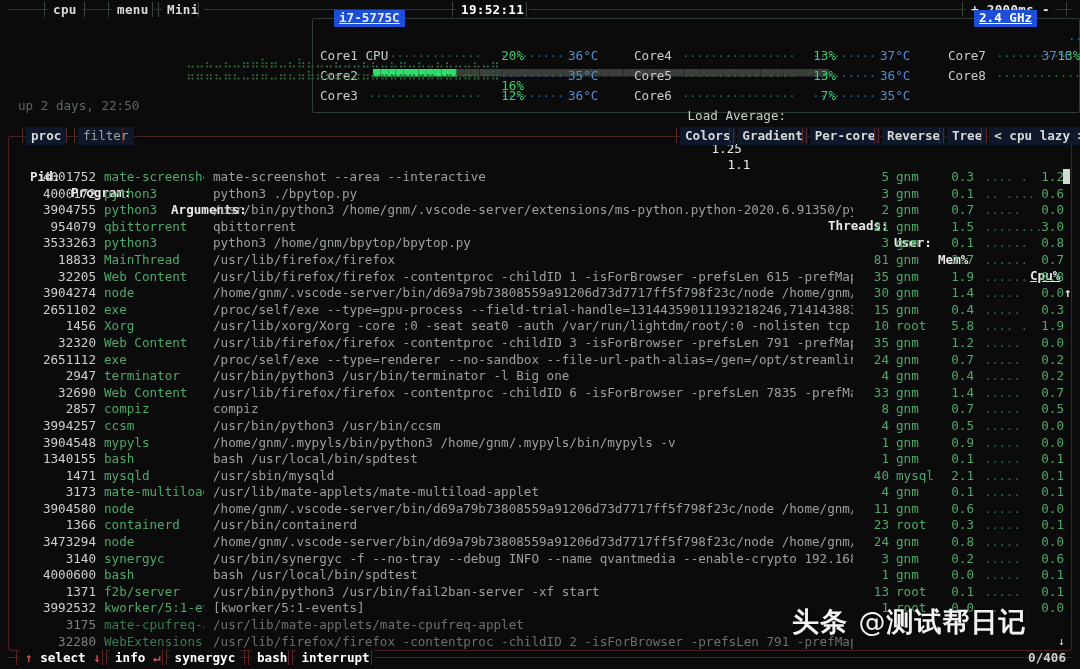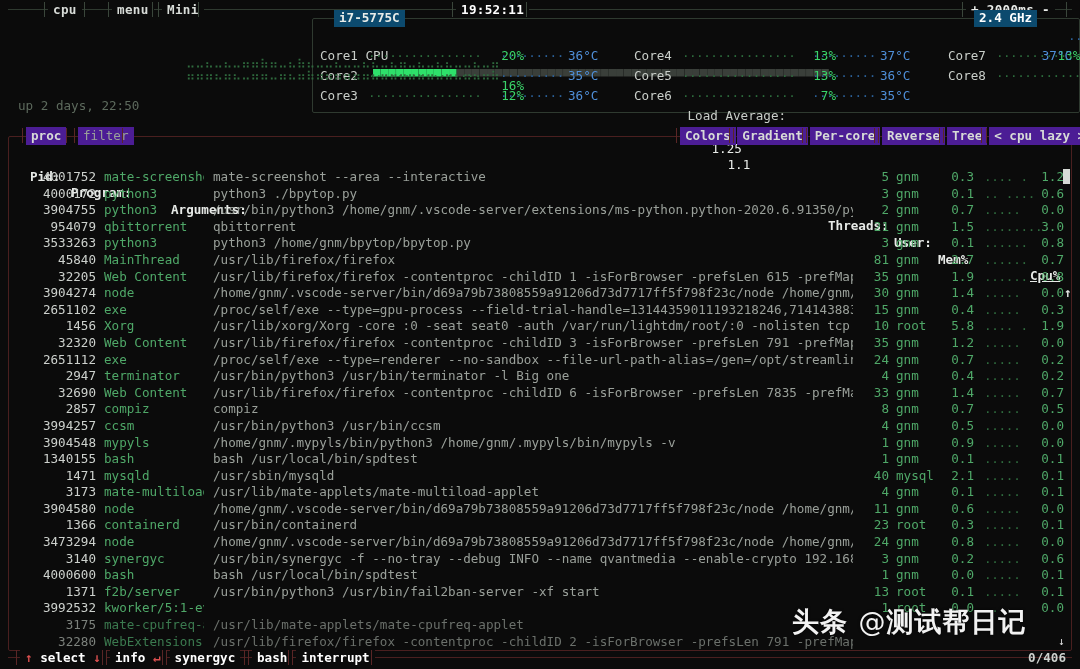--- a/index.html
+++ b/index.html
@@ -19,22 +19,22 @@
   
   #topbar{left:0;top:0;width:1080px;height:20px;}
   .tb-line{position:absolute;top:9px;height:1px;background:#2f3a30;}
   .tab{position:absolute;top:0px;height:19px;line-height:19px;padding:0 5px;
         background:#0b0b0b;font-weight:bold;letter-spacing:.3px;color:#d8dcd8;}
   .pipe{position:absolute;top:2px;height:15px;width:1px;background:#3a463b;}
 
   
   #cpubox{left:312px;top:18px;width:768px;height:95px;}
   #cpubox .frame{border-color:#2f3a30;}
-  .boxlabel{position:absolute;background:#0c4a6e;padding:0 5px;font-weight:bold;color:#e8ece8;
-            white-space:nowrap;}
+  .boxlabel{position:absolute;background:#1d4ed8;padding:0 5px;font-weight:bold;color:#e8ece8;
+            white-space:nowrap;text-decoration:underline;}
   .cpu-row{position:absolute;white-space:pre;}
   .lbl{color:#c9cec9;}
   .grn{color:#3ad46a;}
   .blu{color:#4f8fd8;margin-top:12px;}
   .wht{color:#e9ece9;}
   .meter{letter-spacing:0px;}
   .gauge-on{color:#2ee06a;}
   .gauge-off{color:#3a3f3a;}
   .minigraph{color:#2c6b3c;letter-spacing:-.5px;}
   .minigraph.b{color:#2b5f96;letter-spacing:-.5px;}
@@ -42,21 +42,21 @@
   
   #uptime{position:absolute;left:18px;top:98px;color:#5d6a5d;}
 
   
   #braille{position:absolute;left:186px;top:55px;color:#2f6b3e;
            font-size:12.6px;line-height:12px;white-space:pre;letter-spacing:0px;}
 
   
   #procbox{left:8px;top:136px;width:1064px;height:515px;}
   #procbox .frame{border-color:#4a1f1f;}
-  .ptab{position:absolute;top:-9px;height:18px;line-height:18px;padding:0 5px;background:#4c1d95;
+  .ptab{position:absolute;top:-9px;height:18px;line-height:18px;padding:0 5px;background:#0f172a;
         font-weight:bold;color:#d7dad7;white-space:nowrap;}
   .ptab.off{color:#9aa09a;font-weight:normal;}
 
   
   #colhdr{position:absolute;left:0;top:16px;width:100%;height:17px;white-space:pre;color:#e7eae7;font-weight:bold;}
   .ch{position:absolute;}
   .ch.sorted{text-decoration:underline;}
 
   
   #rows{position:absolute;left:0;top:33px;width:100%;}
@@ -244,42 +244,42 @@
       <span class="ch sorted" style="left:1022px;">Cpu%</span>
       <span class="ch" style="left:1056px;">↑</span>
     </div>
 
     <div id="rows">
         <div class="row"><span class="c-pid">4001752</span><span class="c-prog">mate-screensho</span><span class="c-args">mate-screenshot --area --interactive</span><span class="c-thr">5</span><span class="c-usr">gnm</span><span class="c-mem">0.3</span><span class="c-graph">.... .</span><span class="c-cpu">1.2</span></div>
         <div class="row"><span class="c-pid">4000172</span><span class="c-prog">python3</span><span class="c-args">python3 ./bpytop.py</span><span class="c-thr">3</span><span class="c-usr">gnm</span><span class="c-mem">0.1</span><span class="c-graph">.. ....</span><span class="c-cpu">0.6</span></div>
         <div class="row"><span class="c-pid">3904755</span><span class="c-prog">python3</span><span class="c-args">/usr/bin/python3 /home/gnm/.vscode-server/extensions/ms-python.python-2020.6.91350/pythonFiles/pyvsc</span><span class="c-thr">2</span><span class="c-usr">gnm</span><span class="c-mem">0.7</span><span class="c-graph">.....</span><span class="c-cpu">0.0</span></div>
         <div class="row"><span class="c-pid">954079</span><span class="c-prog">qbittorrent</span><span class="c-args">qbittorrent</span><span class="c-thr">21</span><span class="c-usr">gnm</span><span class="c-mem">1.5</span><span class="c-graph">........</span><span class="c-cpu">3.0</span></div>
         <div class="row"><span class="c-pid">3533263</span><span class="c-prog">python3</span><span class="c-args">python3 /home/gnm/bpytop/bpytop.py</span><span class="c-thr">3</span><span class="c-usr">gnm</span><span class="c-mem">0.1</span><span class="c-graph">......</span><span class="c-cpu">0.8</span></div>
-        <div class="row"><span class="c-pid">45840</span><span class="c-prog">MainThread</span><span class="c-args">/usr/lib/firefox/firefox</span><span class="c-thr">81</span><span class="c-usr">gnm</span><span class="c-mem">2.7</span><span class="c-graph">......</span><span class="c-cpu">0.7</span></div>
+        <div class="row"><span class="c-pid">18833</span><span class="c-prog">MainThread</span><span class="c-args">/usr/lib/firefox/firefox</span><span class="c-thr">81</span><span class="c-usr">gnm</span><span class="c-mem">2.7</span><span class="c-graph">......</span><span class="c-cpu">0.7</span></div>
         <div class="row"><span class="c-pid">32205</span><span class="c-prog">Web Content</span><span class="c-args">/usr/lib/firefox/firefox -contentproc -childID 1 -isForBrowser -prefsLen 615 -prefMapSize 233755 -pa</span><span class="c-thr">35</span><span class="c-usr">gnm</span><span class="c-mem">1.9</span><span class="c-graph">......</span><span class="c-cpu">0.8</span></div>
         <div class="row"><span class="c-pid">3904274</span><span class="c-prog">node</span><span class="c-args">/home/gnm/.vscode-server/bin/d69a79b73808559a91206d73d7717ff5f798f23c/node /home/gnm/.vscode-server/</span><span class="c-thr">30</span><span class="c-usr">gnm</span><span class="c-mem">1.4</span><span class="c-graph">.....</span><span class="c-cpu">0.0</span></div>
         <div class="row"><span class="c-pid">2651102</span><span class="c-prog">exe</span><span class="c-args">/proc/self/exe --type=gpu-process --field-trial-handle=13144359011193218246,7141438831584693289,1310</span><span class="c-thr">15</span><span class="c-usr">gnm</span><span class="c-mem">0.4</span><span class="c-graph">.....</span><span class="c-cpu">0.3</span></div>
         <div class="row"><span class="c-pid">1456</span><span class="c-prog">Xorg</span><span class="c-args">/usr/lib/xorg/Xorg -core :0 -seat seat0 -auth /var/run/lightdm/root/:0 -nolisten tcp vt7 -novtswitch</span><span class="c-thr">10</span><span class="c-usr">root</span><span class="c-mem">5.8</span><span class="c-graph">.... .</span><span class="c-cpu">1.9</span></div>
         <div class="row"><span class="c-pid">32320</span><span class="c-prog">Web Content</span><span class="c-args">/usr/lib/firefox/firefox -contentproc -childID 3 -isForBrowser -prefsLen 791 -prefMapSize 233755 -pa</span><span class="c-thr">35</span><span class="c-usr">gnm</span><span class="c-mem">1.2</span><span class="c-graph">.....</span><span class="c-cpu">0.0</span></div>
         <div class="row"><span class="c-pid">2651112</span><span class="c-prog">exe</span><span class="c-args">/proc/self/exe --type=renderer --no-sandbox --file-url-path-alias=/gen=/opt/streamlink-twitch-gui/ge</span><span class="c-thr">24</span><span class="c-usr">gnm</span><span class="c-mem">0.7</span><span class="c-graph">.....</span><span class="c-cpu">0.2</span></div>
         <div class="row"><span class="c-pid">2947</span><span class="c-prog">terminator</span><span class="c-args">/usr/bin/python3 /usr/bin/terminator -l Big one</span><span class="c-thr">4</span><span class="c-usr">gnm</span><span class="c-mem">0.4</span><span class="c-graph">.....</span><span class="c-cpu">0.2</span></div>
         <div class="row"><span class="c-pid">32690</span><span class="c-prog">Web Content</span><span class="c-args">/usr/lib/firefox/firefox -contentproc -childID 6 -isForBrowser -prefsLen 7835 -prefMapSize 233755 -p</span><span class="c-thr">33</span><span class="c-usr">gnm</span><span class="c-mem">1.4</span><span class="c-graph">.....</span><span class="c-cpu">0.7</span></div>
         <div class="row"><span class="c-pid">2857</span><span class="c-prog">compiz</span><span class="c-args">compiz</span><span class="c-thr">8</span><span class="c-usr">gnm</span><span class="c-mem">0.7</span><span class="c-graph">.....</span><span class="c-cpu">0.5</span></div>
         <div class="row"><span class="c-pid">3994257</span><span class="c-prog">ccsm</span><span class="c-args">/usr/bin/python3 /usr/bin/ccsm</span><span class="c-thr">4</span><span class="c-usr">gnm</span><span class="c-mem">0.5</span><span class="c-graph">.....</span><span class="c-cpu">0.0</span></div>
         <div class="row"><span class="c-pid">3904548</span><span class="c-prog">mypyls</span><span class="c-args">/home/gnm/.mypyls/bin/python3 /home/gnm/.mypyls/bin/mypyls -v</span><span class="c-thr">1</span><span class="c-usr">gnm</span><span class="c-mem">0.9</span><span class="c-graph">.....</span><span class="c-cpu">0.0</span></div>
         <div class="row"><span class="c-pid">1340155</span><span class="c-prog">bash</span><span class="c-args">bash /usr/local/bin/spdtest</span><span class="c-thr">1</span><span class="c-usr">gnm</span><span class="c-mem">0.1</span><span class="c-graph">.....</span><span class="c-cpu">0.1</span></div>
         <div class="row"><span class="c-pid">1471</span><span class="c-prog">mysqld</span><span class="c-args">/usr/sbin/mysqld</span><span class="c-thr">40</span><span class="c-usr">mysql</span><span class="c-mem">2.1</span><span class="c-graph">.....</span><span class="c-cpu">0.1</span></div>
         <div class="row"><span class="c-pid">3173</span><span class="c-prog">mate-multiload</span><span class="c-args">/usr/lib/mate-applets/mate-multiload-applet</span><span class="c-thr">4</span><span class="c-usr">gnm</span><span class="c-mem">0.1</span><span class="c-graph">.....</span><span class="c-cpu">0.1</span></div>
         <div class="row"><span class="c-pid">3904580</span><span class="c-prog">node</span><span class="c-args">/home/gnm/.vscode-server/bin/d69a79b73808559a91206d73d7717ff5f798f23c/node /home/gnm/.vscode-server/</span><span class="c-thr">11</span><span class="c-usr">gnm</span><span class="c-mem">0.6</span><span class="c-graph">.....</span><span class="c-cpu">0.0</span></div>
         <div class="row"><span class="c-pid">1366</span><span class="c-prog">containerd</span><span class="c-args">/usr/bin/containerd</span><span class="c-thr">23</span><span class="c-usr">root</span><span class="c-mem">0.3</span><span class="c-graph">.....</span><span class="c-cpu">0.1</span></div>
         <div class="row"><span class="c-pid">3473294</span><span class="c-prog">node</span><span class="c-args">/home/gnm/.vscode-server/bin/d69a79b73808559a91206d73d7717ff5f798f23c/node /home/gnm/.vscode-server/</span><span class="c-thr">24</span><span class="c-usr">gnm</span><span class="c-mem">0.8</span><span class="c-graph">.....</span><span class="c-cpu">0.0</span></div>
         <div class="row"><span class="c-pid">3140</span><span class="c-prog">synergyc</span><span class="c-args">/usr/bin/synergyc -f --no-tray --debug INFO --name qvantmedia --enable-crypto 192.168.1.2:24800</span><span class="c-thr">3</span><span class="c-usr">gnm</span><span class="c-mem">0.2</span><span class="c-graph">.....</span><span class="c-cpu">0.6</span></div>
         <div class="row"><span class="c-pid">4000600</span><span class="c-prog">bash</span><span class="c-args">bash /usr/local/bin/spdtest</span><span class="c-thr">1</span><span class="c-usr">gnm</span><span class="c-mem">0.0</span><span class="c-graph">.....</span><span class="c-cpu">0.1</span></div>
         <div class="row"><span class="c-pid">1371</span><span class="c-prog">f2b/server</span><span class="c-args">/usr/bin/python3 /usr/bin/fail2ban-server -xf start</span><span class="c-thr">13</span><span class="c-usr">root</span><span class="c-mem">0.1</span><span class="c-graph">.....</span><span class="c-cpu">0.1</span></div>
-        <div class="row"><span class="c-pid">3992532</span><span class="c-prog">kworker/5:1-ev</span><span class="c-thr">1</span><span class="c-usr">root</span><span class="c-mem">0.0</span><span class="c-graph">.....</span><span class="c-cpu">0.0</span></div>
+        <div class="row"><span class="c-pid">3992532</span><span class="c-prog">kworker/5:1-ev</span><span class="c-args">[kworker/5:1-events]</span><span class="c-thr">1</span><span class="c-usr">root</span><span class="c-mem">0.0</span><span class="c-graph">.....</span><span class="c-cpu">0.0</span></div>
         <div class="row dim"><span class="c-pid">3175</span><span class="c-prog">mate-cpufreq-a</span><span class="c-args">/usr/lib/mate-applets/mate-cpufreq-applet</span><span class="c-thr"></span><span class="c-usr"></span><span class="c-mem"></span><span class="c-graph"></span><span class="c-cpu"></span></div>
         <div class="row dim"><span class="c-pid">32280</span><span class="c-prog">WebExtensions</span><span class="c-args">/usr/lib/firefox/firefox -contentproc -childID 2 -isForBrowser -prefsLen 791 -prefMapSize 233755</span><span class="c-thr"></span><span class="c-usr"></span><span class="c-mem"></span><span class="c-graph"></span><span class="c-cpu"></span></div>
       </div>
 
     <div id="scroll">
       <div id="scrollthumb"></div>
     </div>
   </div>
 
   <div id="botbar">

